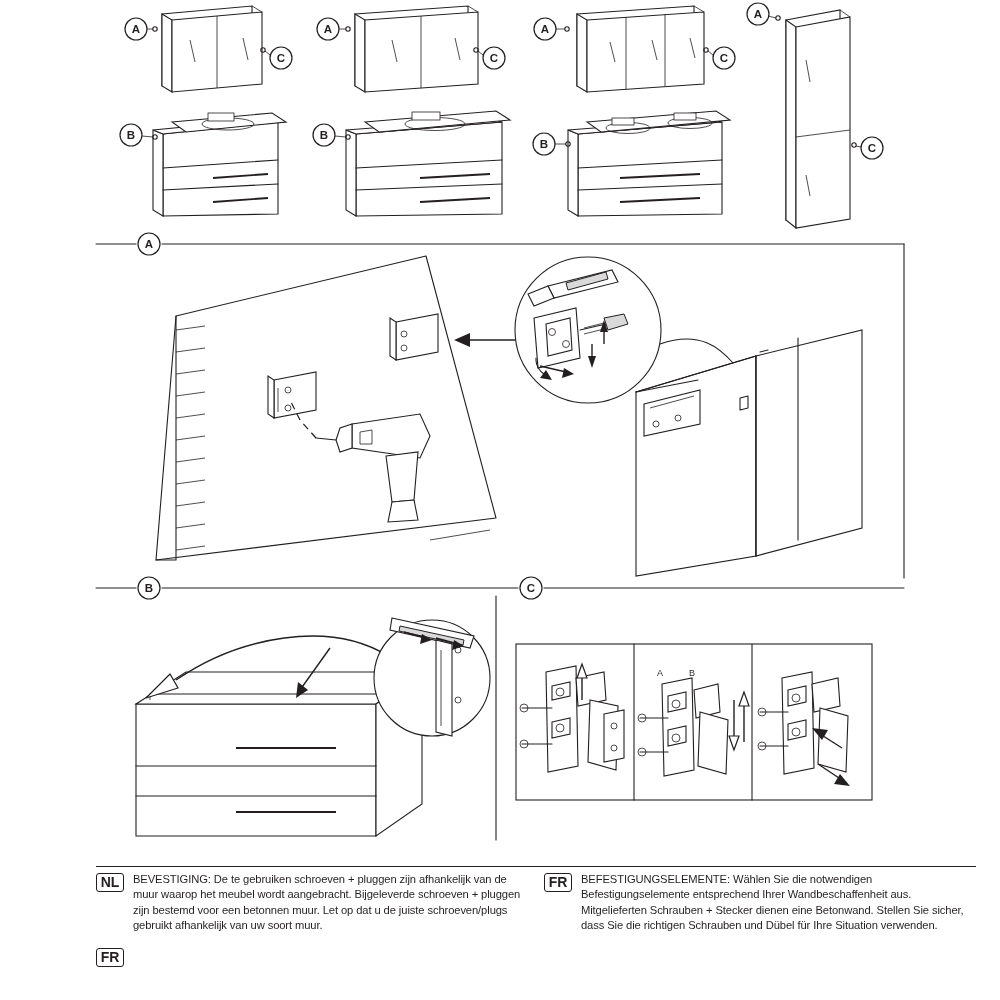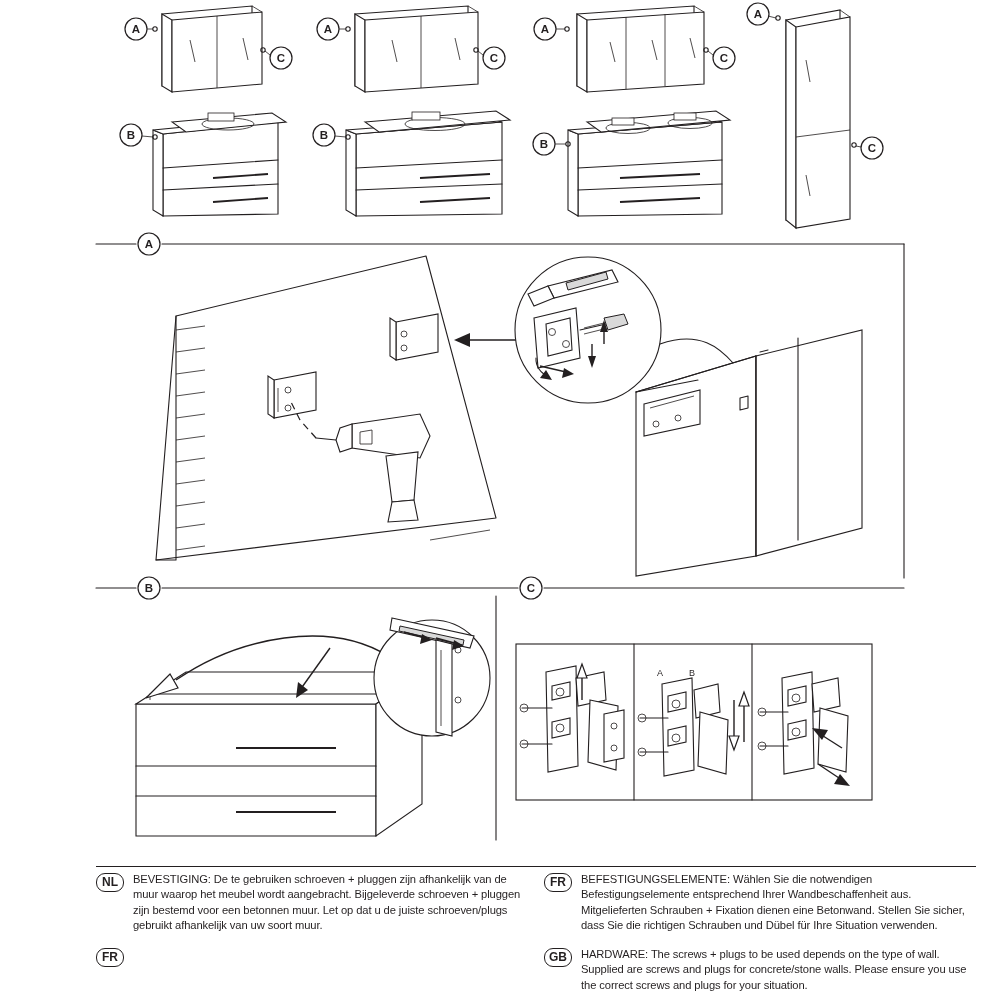--- a/index.html
+++ b/index.html
@@ -66,22 +66,22 @@
     align-items: flex-start;
     margin-bottom: 14px;
     padding-right: 14px;
   }
   .foot-col.right { padding-right: 0; padding-left: 8px; }
   .lang-badge {
     flex: 0 0 auto;
     width: 26px;
     height: 17px;
     border: 1.2px solid #231f20;
-    border-radius: 9px;
-    font-size: 12px;
+    border-radius: 3px;
+    font-size: 14px;
     font-weight: bold;
     line-height: 17px;
     text-align: center;
     margin-right: 9px;
     margin-top: 1px;
     background: #fff;
   }
   .foot-text {
     font-size: 11.2px;
     line-height: 15.3px;
@@ -451,31 +451,24 @@
       <div class="foot-text">
         <b>BEVESTIGING:</b>
         <span>De te gebruiken schroeven + pluggen zijn afhankelijk van de muur waarop het meubel wordt aangebracht. Bijgeleverde schroeven + pluggen zijn bestemd voor een betonnen muur. Let op dat u de juiste schroeven/plugs gebruikt afhankelijk van uw soort muur.</span>
       </div>
     </div>
 
     <div class="foot-col right">
       <div class="lang-badge">FR</div>
       <div class="foot-text">
         <b>BEFESTIGUNGSELEMENTE:</b>
-        <span>Wählen Sie die notwendigen Befestigungselemente entsprechend Ihrer Wandbeschaffenheit aus. Mitgelieferten Schrauben + Fixation dienen eine Betonwand. Stellen Sie sicher, dass Sie die richtigen Schrauben und Dübel für Ihre Situation verwenden.</span>
+        <span>Wählen Sie die notwendigen Befestigungselemente entsprechend Ihrer Wandbeschaffenheit aus. Mitgelieferten Schrauben + Stecker dienen eine Betonwand. Stellen Sie sicher, dass Sie die richtigen Schrauben und Dübel für Ihre Situation verwenden.</span>
       </div>
     </div>
 
     <div class="foot-col">
       <div class="lang-badge">FR</div>
     </div>
 
-    <div class="foot-col right">
-      <div class="lang-badge">GB</div>
-      <div class="foot-text">
-        <b>HARDWARE:</b>
-        <span>The screws + plugs to be used depends on the type of wall. Supplied are screws and plugs for concrete/stone walls. Please ensure you use the correct screws and plugs for your situation.</span>
-      </div>
-    </div>
 
   </div>
 
 </div>
 
 </body></html>

